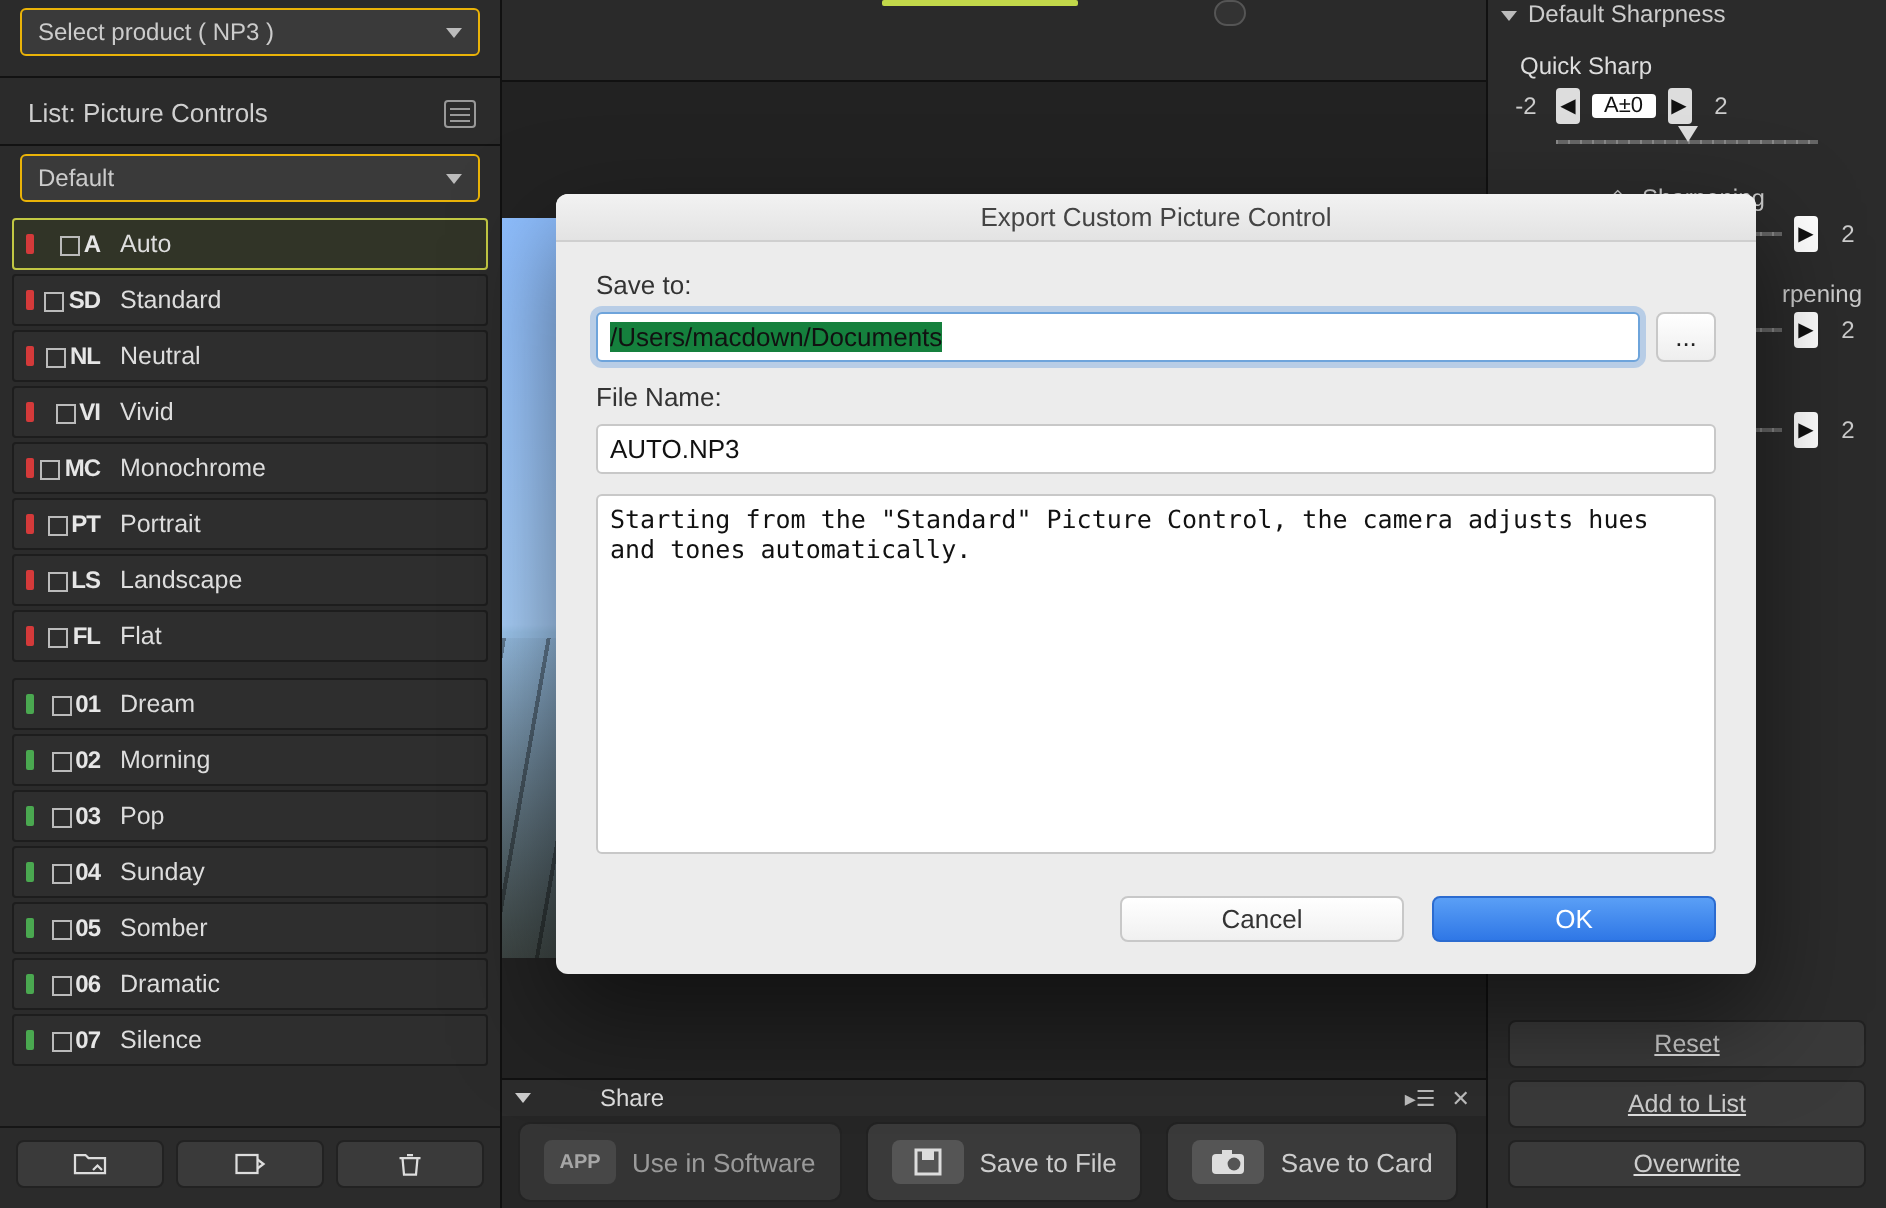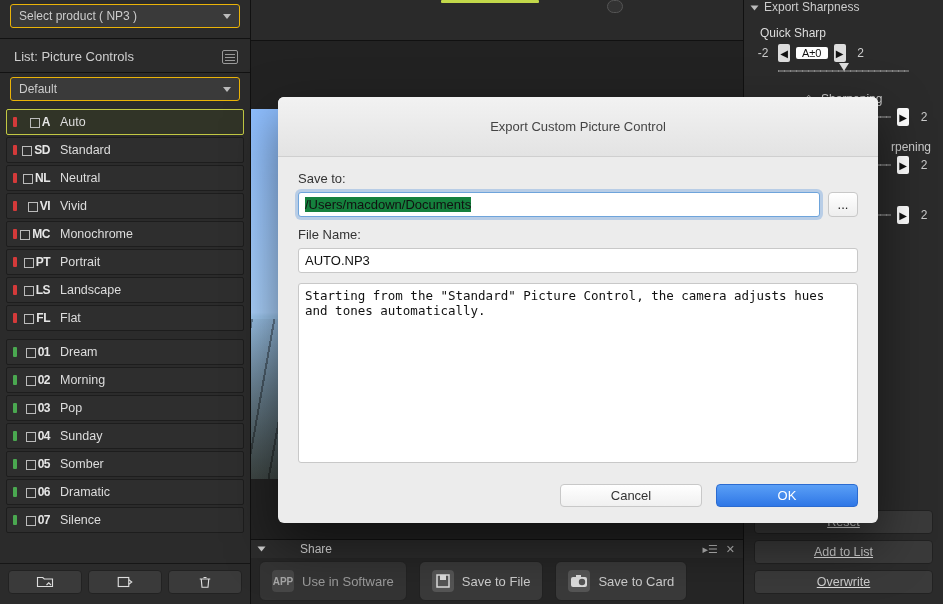--- a/index.html
+++ b/index.html
@@ -213,21 +213,21 @@
     padding: 8px 12px;
     display: flex;
     align-items: center;
     gap: 8px;
     color: #ccc;
     font-size: 13px;
     border: 1px solid #222;
   }
   .share-btn.dimmed { opacity: 0.7; }
   .share-ic {
-    width: 22px; height: 22px;
+    width: 36px; height: 22px;
     background: #555;
     border-radius: 4px;
     display: inline-flex;
     align-items: center; justify-content: center;
     font-size: 10px; color: #ddd; font-weight: 600;
   }
 
   
   .right {
     width: 200px;
@@ -335,21 +335,21 @@
     position: absolute;
     left: 278px; top: 97px;
     width: 600px;
     background: #ececec;
     border-radius: 6px;
     box-shadow: 0 20px 50px rgba(0,0,0,0.5);
     color: #222;
   }
   .dialog-title {
     text-align: center;
-    padding: 22px 0;
+    padding: 4px 0;
     background: linear-gradient(#f2f2f2,#e3e3e3);
     border-top-left-radius: 6px;
     border-top-right-radius: 6px;
     border-bottom: 1px solid #cfcfcf;
     font-size: 13px;
     color: #444;
   }
   .dialog-body { padding: 14px 20px 16px 20px; }
   .dlabel { font-size: 13px; color: #333; margin: 0 0 6px 0; }
   .text-input {
@@ -568,21 +568,21 @@
               <rect x="6" y="1" width="5" height="3" fill="#ddd"></rect>
             </svg>
         </span>
         <span>Save to Card</span>
       </div>
     </div>
   </div>
 
   <div class="right">
     <div class="right-header">
-      <span>Export Sharpness</span>
+      <span>Default Sharpness</span>
     </div>
 
     <div class="slider-block">
       <div class="slider-label-top">Quick Sharp</div>
       <div class="slider-row">
         <span class="slider-num">-2</span>
         <span class="chip-arrow">◀</span>
         <span class="slider-chip">A±0</span>
         <span class="chip-arrow">▶</span>
         <span class="slider-num">2</span>

